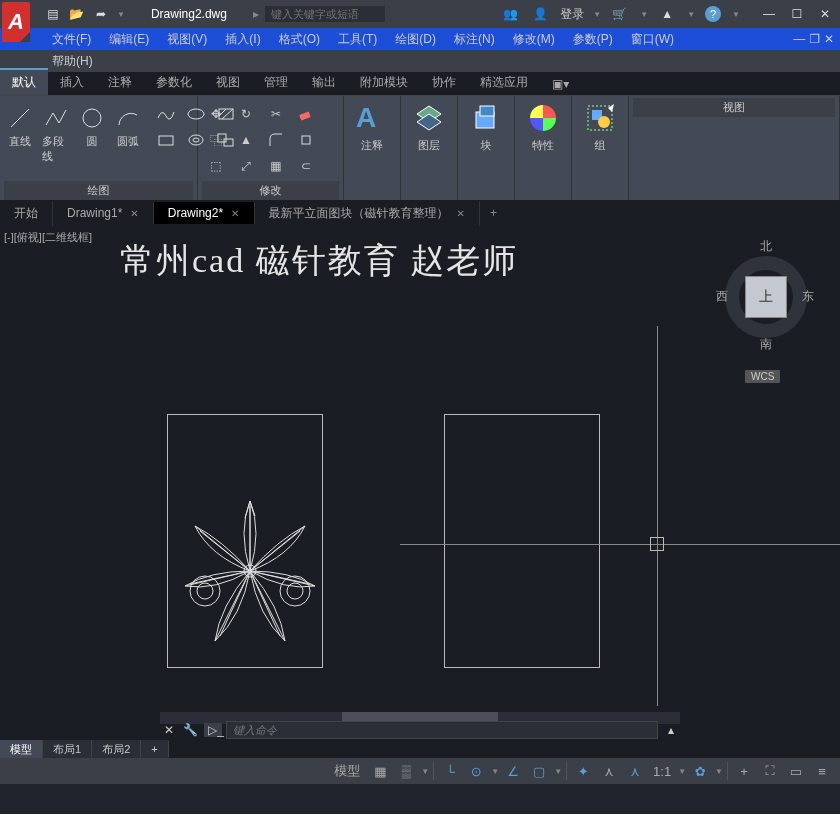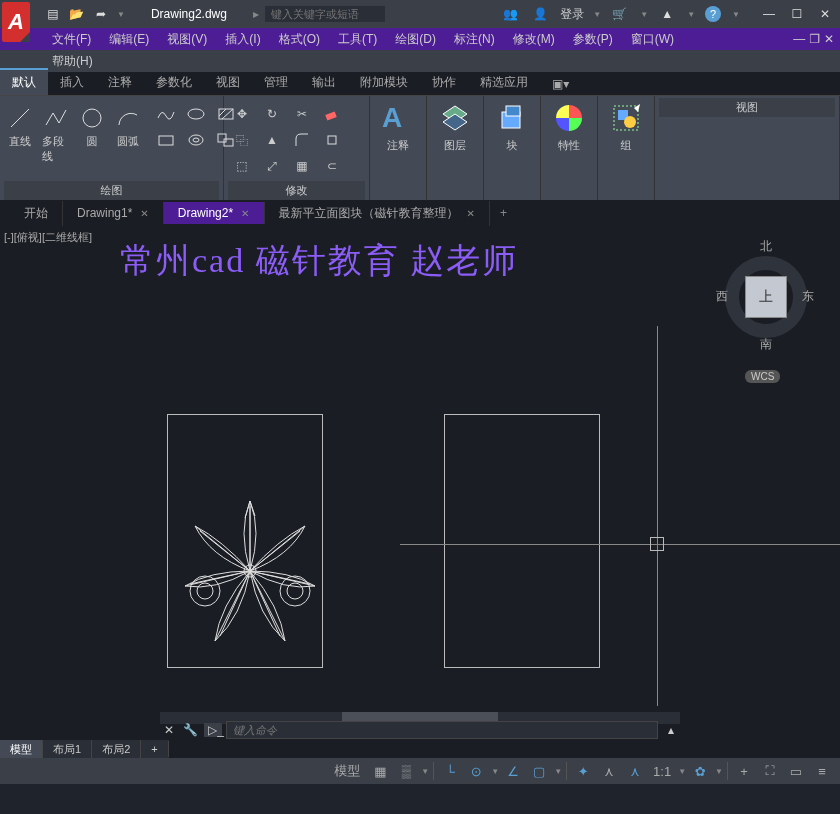--- a/index.html
+++ b/index.html
@@ -7,54 +7,54 @@
 .titlebar { height:28px; background:#3a3f48; display:flex; align-items:center; padding:0 4px; }
 .app-logo { width:28px; height:40px; background:#d32f2f; color:#fff; font-size:22px; font-weight:bold; font-style:italic; display:flex; align-items:center; justify-content:center; position:absolute; top:2px; left:2px; z-index:10; border-radius:2px; }
 .app-logo::after { content:""; position:absolute; right:0; bottom:0; border:5px solid transparent; border-right-color:#3a3f48; border-bottom-color:#3a3f48; }
 .titlebar .tleft { margin-left:40px; display:flex; align-items:center; gap:6px; }
 .titlebar .icon { width:18px; height:18px; display:flex; align-items:center; justify-content:center; cursor:pointer; color:#ddd; }
 .titlebar .docname { margin:0 20px; color:#fff; font-size:12px; }
 .titlebar .search { background:#2a2e36; border:none; padding:2px 6px; width:120px; color:#888; font-size:11px; }
 .titlebar .tright { margin-left:auto; display:flex; align-items:center; gap:8px; }
 .titlebar .tright .icon { margin:0 2px; }
 .win-controls { display:flex; gap:6px; margin-left:10px; }
-.menubar { height:22px; background:#4c1d95; display:flex; align-items:center; padding-left:44px; gap:2px; }
+.menubar { height:22px; background:#1d4ed8; display:flex; align-items:center; padding-left:44px; gap:2px; }
 .menubar .mi { padding:2px 8px; cursor:pointer; font-size:12px; }
 .menubar .wc2 { margin-left:auto; display:flex; gap:4px; padding-right:6px; }
 .helpbar { height:22px; background:#3a3f48; padding-left:44px; display:flex; align-items:center; }
 .helpbar .mi { padding:2px 8px; cursor:pointer; }
 .ribbon-tabs { height:24px; background:#1a1d23; display:flex; align-items:flex-end; border-bottom:1px solid #444; }
 .ribbon-tabs .rt { padding:4px 12px; cursor:pointer; font-size:12px; color:#aaa; }
 .ribbon-tabs .rt.active { background:#434a56; color:#fff; border-top:2px solid #5a9fd4; }
 .ribbon { height:104px; background:#434a56; display:flex; }
 .panel { border-right:1px solid #333; display:flex; flex-direction:column; padding:2px 4px 0 4px; }
 .panel-body { flex:1; display:flex; gap:4px; align-items:flex-start; padding-top:4px; }
 .panel-title { text-align:center; font-size:11px; padding:2px 0; background:#3a3f48; cursor:pointer; }
 .tool { display:flex; flex-direction:column; align-items:center; gap:2px; cursor:pointer; padding:2px; }
 .tool .ticon { width:28px; height:28px; display:flex; align-items:center; justify-content:center; }
 .tool .tlabel { font-size:11px; }
 .mini-grid { display:grid; grid-template-columns:repeat(3,28px); grid-auto-rows:24px; gap:2px; margin-left:4px; }
 .mini-grid .mt { display:flex; align-items:center; justify-content:center; cursor:pointer; }
 .big-tool { display:flex; flex-direction:column; align-items:center; justify-content:center; width:48px; cursor:pointer; padding:4px; }
 .big-tool .bicon { width:32px; height:32px; margin-bottom:4px; }
 .big-tool .blabel { font-size:11px; }
-.doc-tabs { height:26px; background:#1a1d23; display:flex; align-items:center; padding-left:10px; }
+.doc-tabs { height:26px; background:#1a1d23; display:flex; align-items:center; }
 .doc-tabs .dt { padding:4px 14px; cursor:pointer; font-size:12px; color:#aaa; display:flex; align-items:center; gap:8px; border-right:1px solid #333; }
-.doc-tabs .dt.active { background:#4c1d95; color:#fff; }
+.doc-tabs .dt.active { background:#000000; color:#fff; }
 .doc-tabs .dt .x { color:#888; font-size:10px; }
 .doc-tabs .plus { padding:4px 10px; cursor:pointer; color:#888; }
 .canvas { position:relative; background:#1a1d23; height:532px; overflow:hidden; }
 .view-label { position:absolute; top:4px; left:4px; font-size:11px; color:#aaa; }
-.watermark { position:absolute; top:12px; left:120px; font-size:34px; color:#8b5cf6; font-family:"SimSun",serif; letter-spacing:2px; }
+.watermark { position:absolute; top:12px; left:120px; font-size:34px; color:#e5e5e5; font-family:"SimSun",serif; letter-spacing:2px; }
 .viewcube-wrap { position:absolute; top:10px; right:20px; width:110px; height:130px; }
 .viewcube { position:absolute; top:40px; left:35px; width:42px; height:42px; background:#c4c8d0; border:1px solid #888; display:flex; align-items:center; justify-content:center; color:#333; font-size:14px; cursor:pointer; }
 .vc-ring { position:absolute; top:20px; left:15px; width:82px; height:82px; border:14px solid rgba(80,85,95,0.4); border-radius:50%; }
 .vc-dir { position:absolute; font-size:12px; color:#aaa; cursor:pointer; }
 .vc-n { top:2px; left:50px; } .vc-s { top:100px; left:50px; } .vc-e { top:52px; left:92px; } .vc-w { top:52px; left:6px; }
-.wcs { position:absolute; top:134px; left:35px; background:#555; padding:1px 6px; font-size:10px; border-radius:6px; }
+.wcs { position:absolute; top:134px; left:35px; background:#555; padding:1px 6px; font-size:10px; border-radius:1px; }
 .rect { position:absolute; border:1px solid #bbb; }
 .flower { position:absolute; }
 .crosshair-h { position:absolute; height:1px; background:#888; }
 .crosshair-v { position:absolute; width:1px; background:#888; }
 .pickbox { position:absolute; width:14px; height:14px; border:1px solid #bbb; }
 .scrollbar-h { position:absolute; bottom:34px; left:160px; right:160px; height:12px; background:#2a2e36; }
 .scrollbar-h .thumb { position:absolute; left:35%; width:30%; height:100%; background:#4a4f58; }
 .cmdline { position:absolute; bottom:18px; left:160px; right:160px; height:20px; display:flex; align-items:center; gap:4px; }
 .cmdline .ci { width:18px; text-align:center; cursor:pointer; }
 .cmdline input { flex:1; background:#2a2e36; border:1px solid #444; color:#888; padding:2px 6px; font-size:11px; font-style:italic; }
@@ -133,21 +133,21 @@
   <span class="rt">视图</span>
   <span class="rt">管理</span>
   <span class="rt">输出</span>
   <span class="rt">附加模块</span>
   <span class="rt">协作</span>
   <span class="rt">精选应用</span>
   <span class="rt">▣▾</span>
 </div>
 
 <div class="ribbon">
-  <div class="panel" style="width:224px">
+  <div class="panel" style="width:198px">
     <div class="panel-body">
       <div class="tool">
           <div class="ticon">
             <svg width="26" height="26">
               <line x1="4" y1="22" x2="22" y2="4" stroke="#ddd"></line>
             </svg>
           </div>
           <div class="tlabel">直线</div>
         </div>
       <div class="tool">

